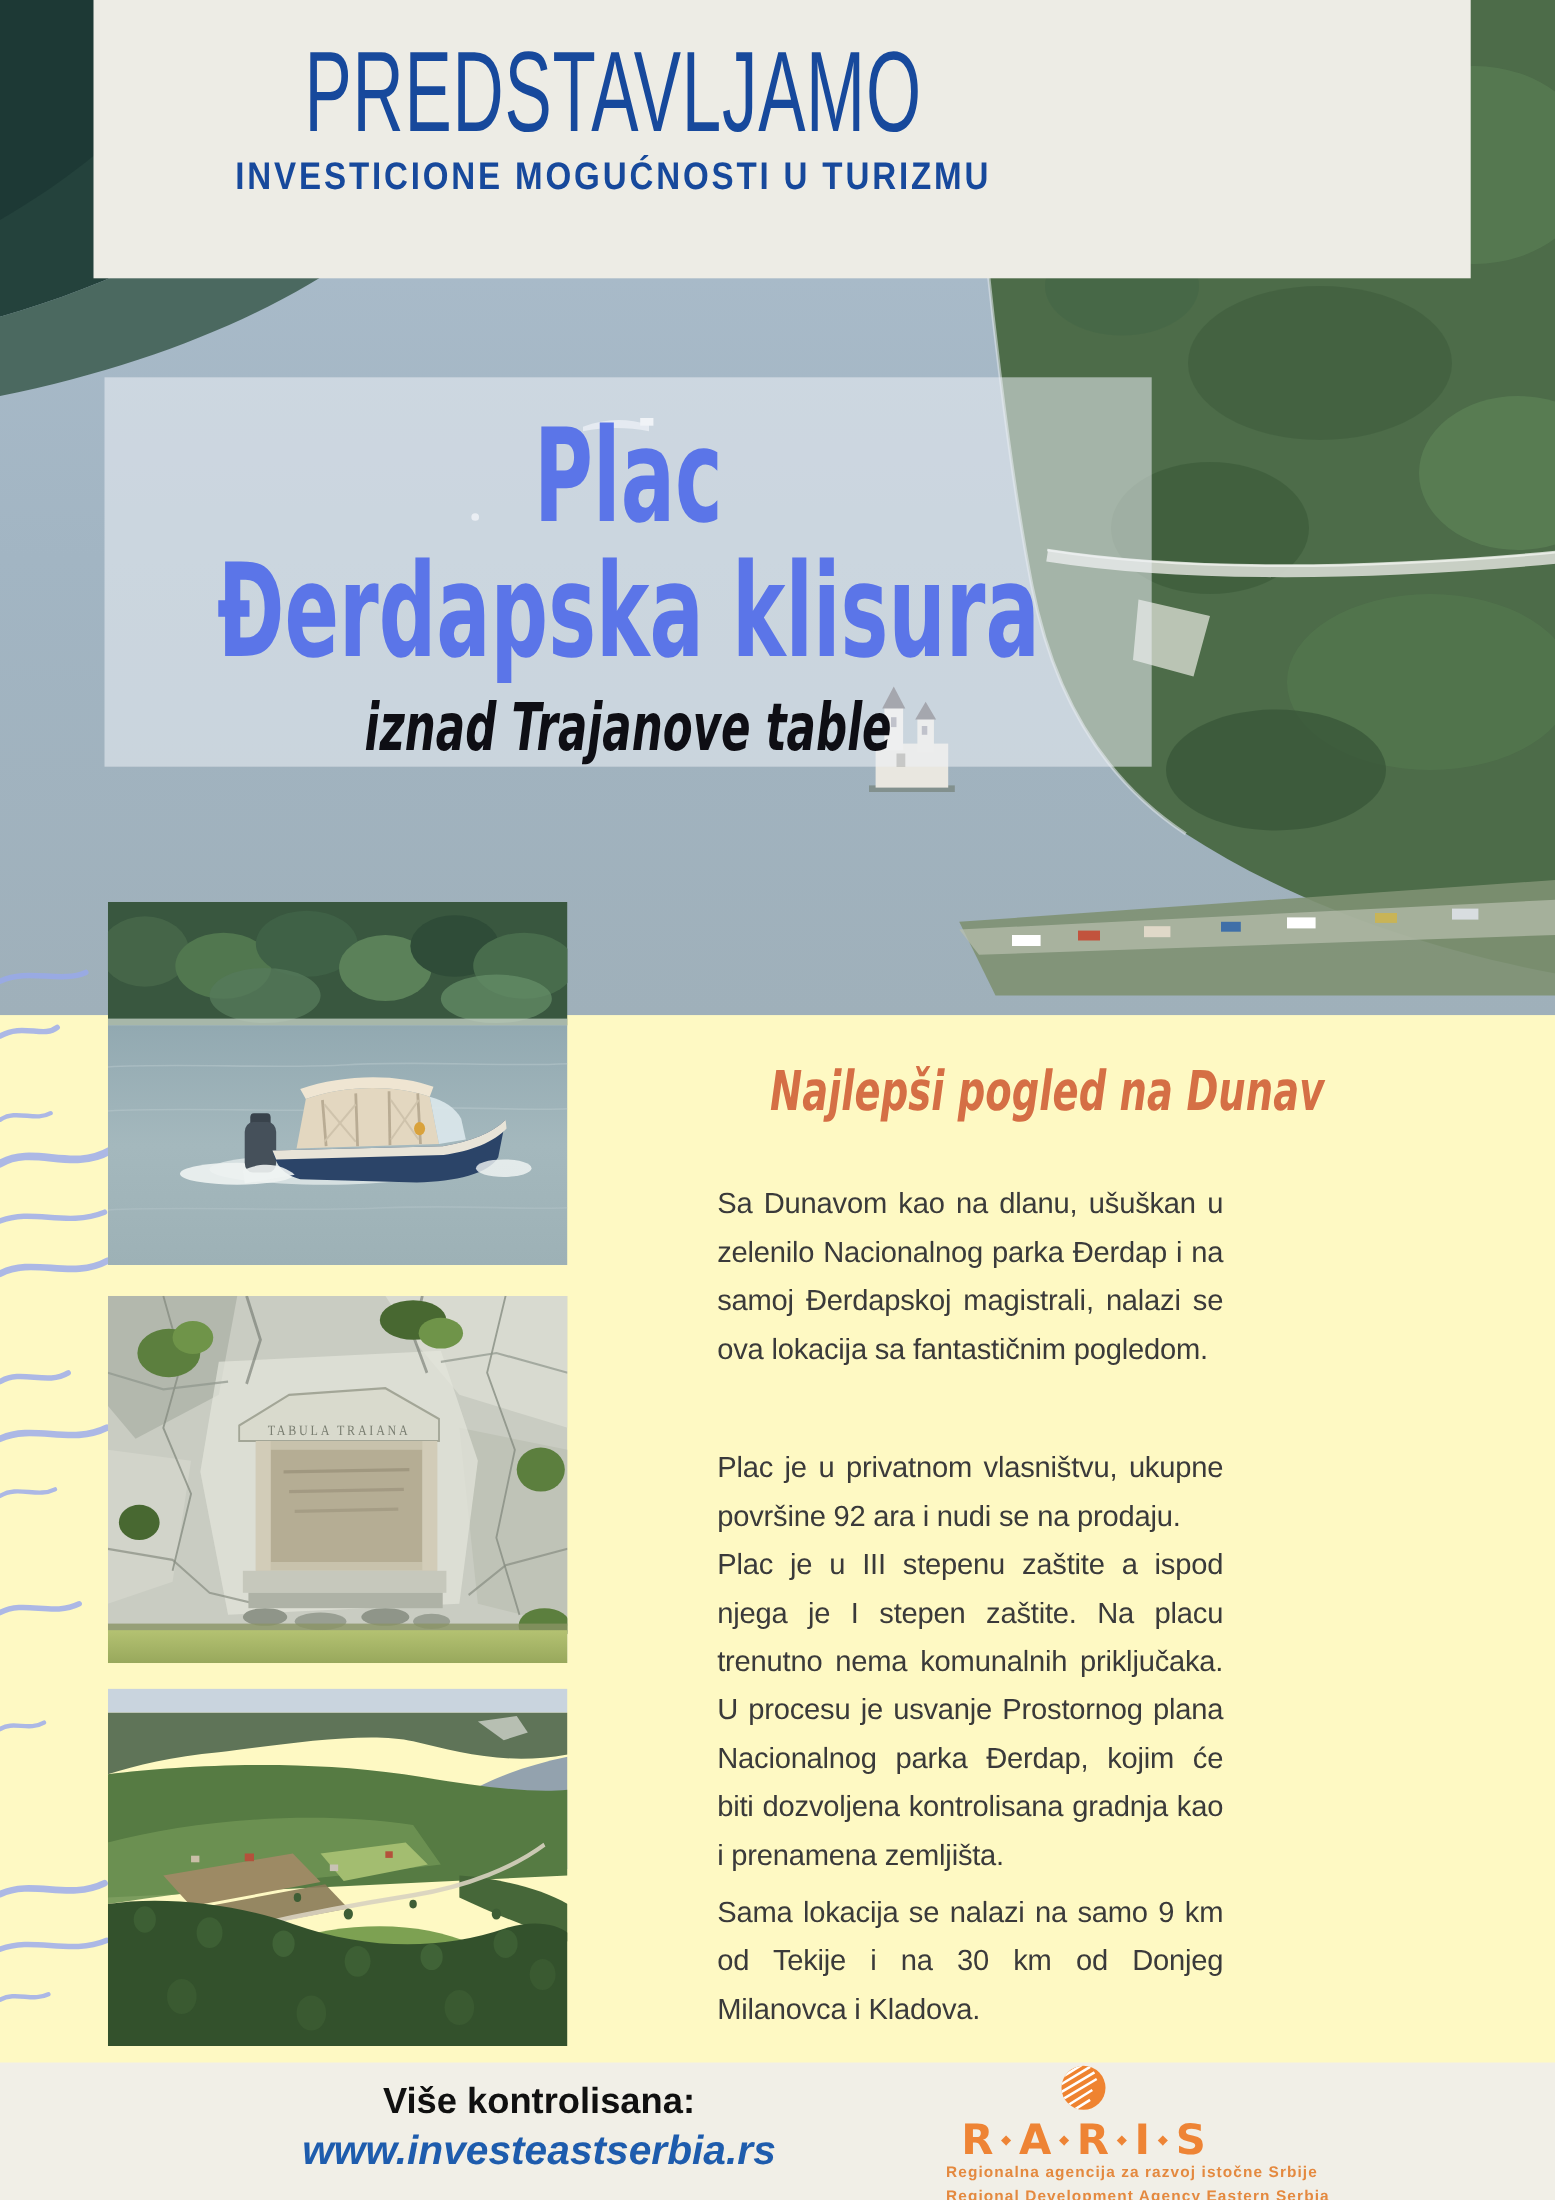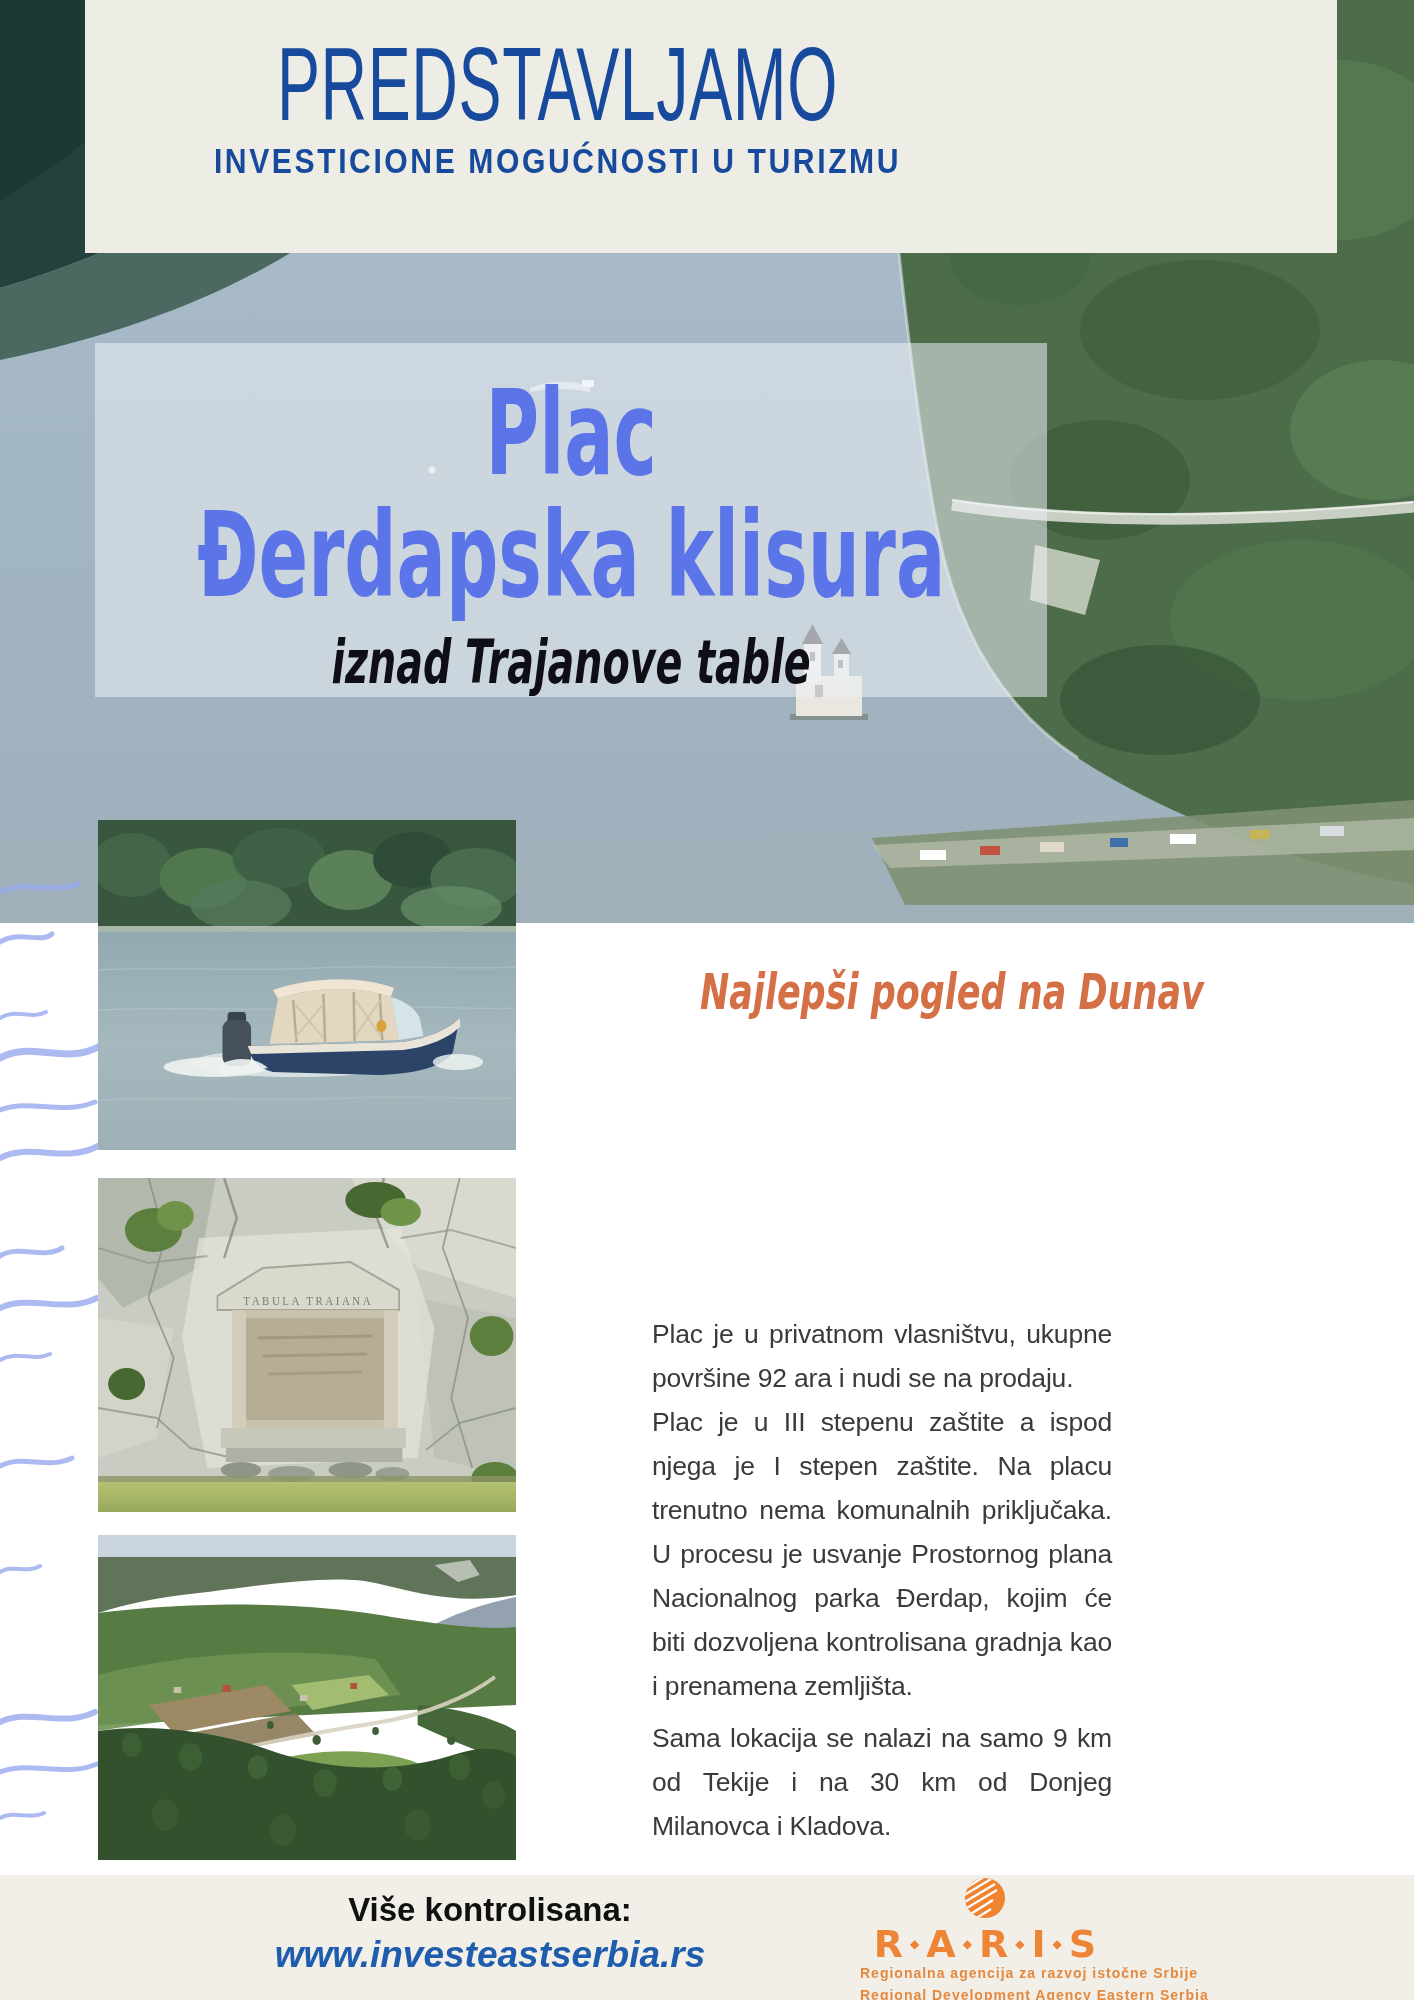--- a/index.html
+++ b/index.html
@@ -1,19 +1,19 @@
 <!DOCTYPE html>
 <html><head>
 <meta charset="utf-8">
 <style>
   * { margin:0; padding:0; box-sizing:border-box; }
   html,body { background:#888; }
   .page {
     position:relative; width:1414px; height:2000px; margin:0 auto;
-    background:#ffffff; overflow:hidden;
+    background:#fef9c3; overflow:hidden;
     font-family:"Liberation Sans", sans-serif;
   }
   .abs { position:absolute; }
 
   
   .hero { left:0; top:0; width:1414px; height:923px; z-index:0; }
   .hero svg { display:block; width:100%; height:100%; }
 
   
   .header-band {
@@ -329,20 +329,21 @@
     <path d="M0,596 C22,584 48,600 72,588" stroke-width="5"></path>
     <path d="M0,702 C12,694 26,704 40,696" stroke-width="4"></path>
     <path d="M0,852 C30,838 62,858 95,842" stroke-width="6"></path>
     <path d="M0,902 C30,890 64,908 97,894" stroke-width="5"></path>
     <path d="M0,948 C14,940 30,950 44,943" stroke-width="4"></path>
   </svg>
 
   <div class="abs article-heading">
     <span>Najlepši pogled na Dunav</span>
   </div>
+  <p class="abs bodytext p1">Sa Dunavom kao na dlanu, ušuškan u zelenilo Nacionalnog parka Đerdap i na samoj Đerdapskoj magistrali, nalazi se ova lokacija sa fantastičnim pogledom.</p>
   <p class="abs bodytext p2">Plac je u privatnom vlasništvu, ukupne površine 92 ara i nudi se na prodaju.</p>
   <p class="abs bodytext p3">Plac je u III stepenu zaštite a ispod njega je I stepen zaštite. Na placu trenutno nema komunalnih priključaka. U procesu je usvanje Prostornog plana Nacionalnog parka Đerdap, kojim će biti dozvoljena kontrolisana gradnja kao i prenamena zemljišta.</p>
   <p class="abs bodytext p4">Sama lokacija se nalazi na samo 9 km od Tekije i na 30 km od Donjeg Milanovca i Kladova.</p>
 
   <div class="abs footer">
     <div class="footer-info">
       <div class="info-label">Više kontrolisana:</div>
       <div class="info-site">www.investeastserbia.rs</div>
     </div>
     <div class="raris">

